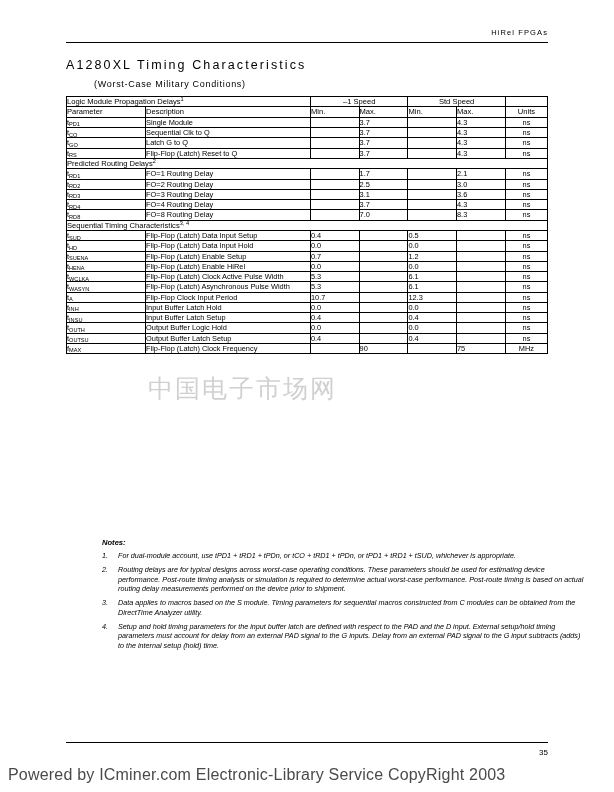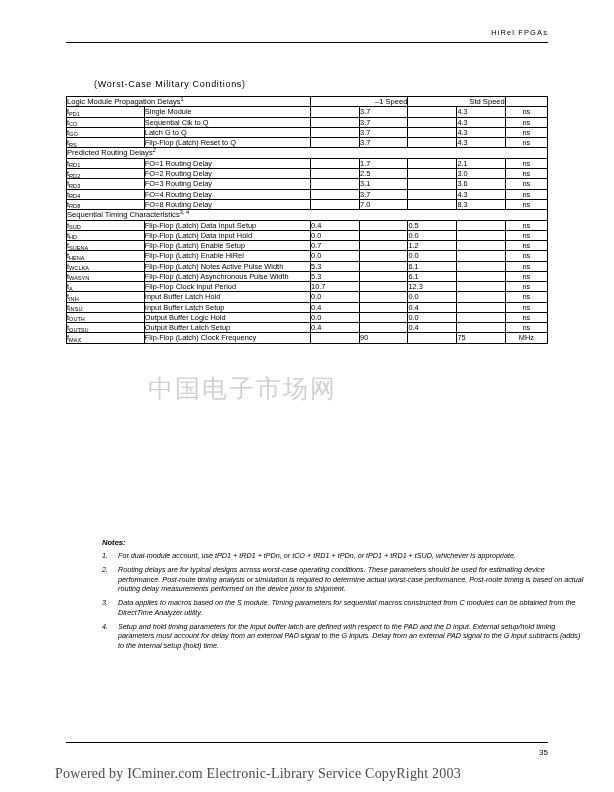--- a/index.html
+++ b/index.html
@@ -87,21 +87,21 @@
   }
   .cell {
     padding: 4px 5px;
     line-height: 1.25;
   }
   .sect {
     font-weight: bold;
     font-size: 7.6px;
   }
   .grouphdr {
-    text-align: right;
+    text-align: center;
     font-weight: bold;
     font-size: 7.6px;
   }
   .colhdr {
     font-weight: bold;
     font-size: 7.6px;
   }
   .num {
     text-align: left;
     padding-left: 8px;
@@ -170,35 +170,35 @@
   .page-num {
     position: absolute;
     top: 748px;
     right: 66px;
     font-size: 8px;
   }
   .powered {
     position: absolute;
     top: 766px;
     left: 8px;
-    font-family: Liberation Serif, serif;
-    font-size: 14px;
+    font-family: Liberation Sans, sans-serif;
+    font-size: 16px;
     letter-spacing: 0.2px;
     color: #4a4a4a;
-    margin-left: 47px;
   }
 </style>
 </head>
 <body>
 
 <div class="page">
 
   <div class="header">HiRel FPGAs</div>
   <div class="header-rule"></div>
 
+  <div class="title">A1280XL Timing Characteristics</div>
   <div class="subtitle">(Worst-Case Military Conditions)</div>
 
   <div class="watermark">中国电子市场网</div>
 
   <table class="timing">
     <colgroup>
       <col class="c-sym">
         <col class="c-desc">
         <col class="c-min">
         <col class="c-max">
@@ -207,20 +207,29 @@
         <col class="c-units">
     </colgroup>
     <tbody id="table-body">
         <tr>
           <td colspan="2" class="cell sect">Logic Module Propagation Delays<sup>1</sup></td>
           <td colspan="2" class="cell grouphdr">–1 Speed</td>
           <td colspan="2" class="cell grouphdr">Std Speed</td>
           <td class="cell">&nbsp;</td>
         </tr>
         <tr>
+          <td class="cell colhdr">Parameter</td>
+          <td class="cell colhdr">Description</td>
+          <td class="cell colhdr num">Min.</td>
+          <td class="cell colhdr num">Max.</td>
+          <td class="cell colhdr num">Min.</td>
+          <td class="cell colhdr num">Max.</td>
+          <td class="cell colhdr units">Units</td>
+        </tr>
+        <tr>
           <td class="cell sym">t<sub>PD1</sub></td>
           <td class="cell">Single Module</td>
           <td class="cell num"></td>
           <td class="cell num">3.7</td>
           <td class="cell num"></td>
           <td class="cell num">4.3</td>
           <td class="cell units">ns</td>
         </tr>
         <tr>
           <td class="cell sym">t<sub>CO</sub></td>
@@ -331,21 +340,21 @@
           <td class="cell sym">t<sub>HENA</sub></td>
           <td class="cell">Flip-Flop (Latch) Enable HiRel</td>
           <td class="cell num">0.0</td>
           <td class="cell num"></td>
           <td class="cell num">0.0</td>
           <td class="cell num"></td>
           <td class="cell units">ns</td>
         </tr>
         <tr>
           <td class="cell sym">t<sub>WCLKA</sub></td>
-          <td class="cell">Flip-Flop (Latch) Notes Active Pulse Width</td>
+          <td class="cell">Flip-Flop (Latch) Clock Active Pulse Width</td>
           <td class="cell num">5.3</td>
           <td class="cell num"></td>
           <td class="cell num">6.1</td>
           <td class="cell num"></td>
           <td class="cell units">ns</td>
         </tr>
         <tr>
           <td class="cell sym">t<sub>WASYN</sub></td>
           <td class="cell">Flip-Flop (Latch) Asynchronous Pulse Width</td>
           <td class="cell num">5.3</td>

